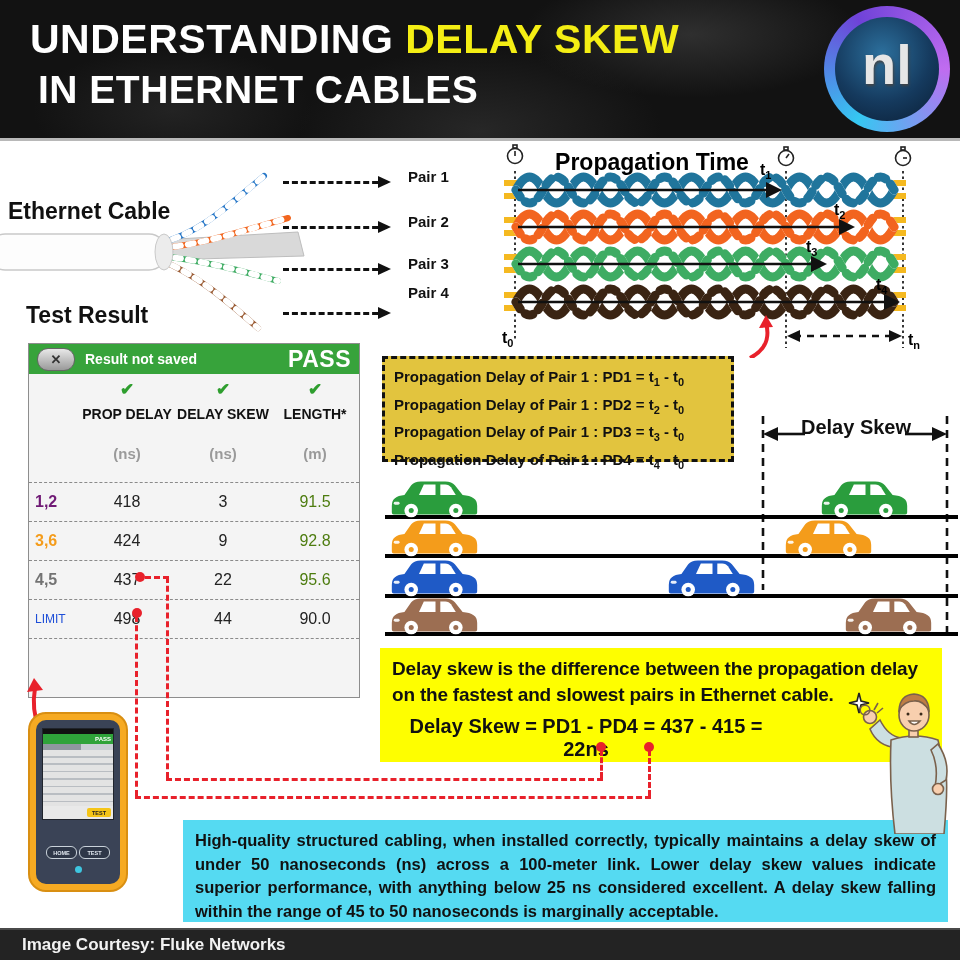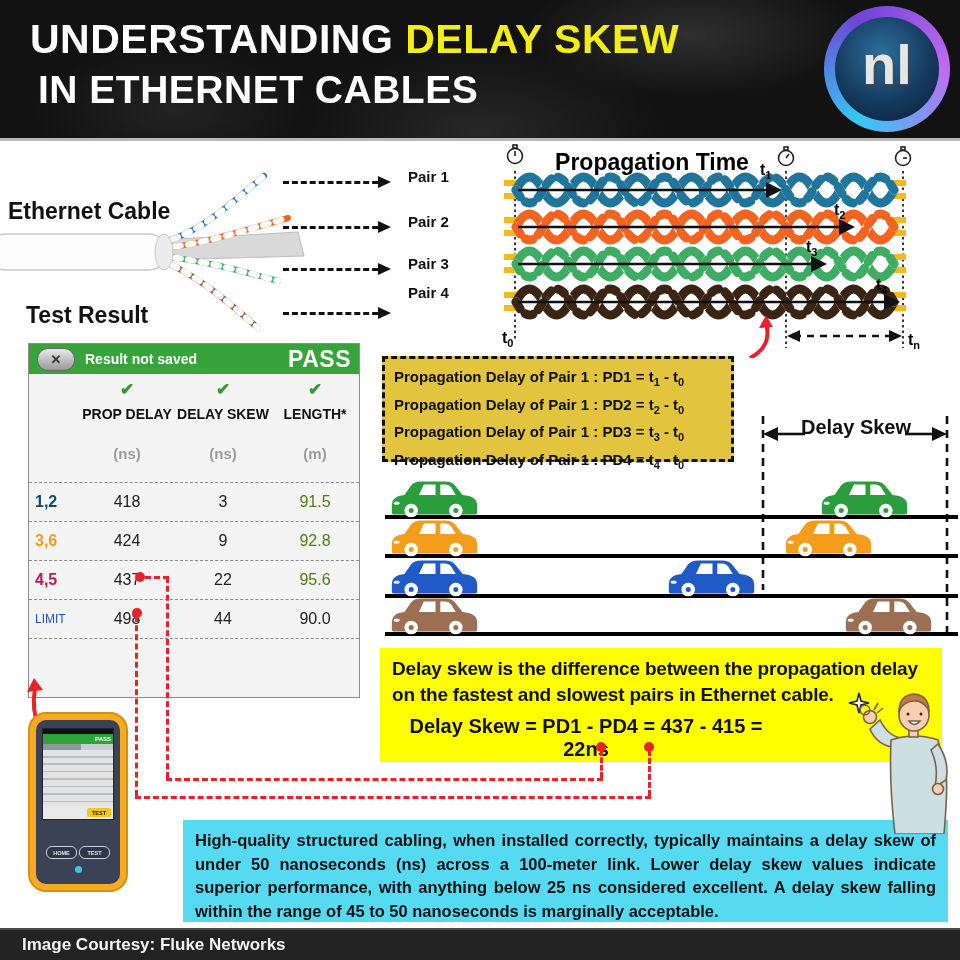--- a/index.html
+++ b/index.html
@@ -174,33 +174,33 @@
       <div>DELAY SKEW</div>
       <div>LENGTH*</div>
     </div>
     <div class="tgrid trow-units">
       <div></div>
       <div>(ns)</div>
       <div>(ns)</div>
       <div>(m)</div>
     </div>
     <div class="tgrid drow">
-      <div class="pair" style="color: #0c4a6e;">1,2</div>
+      <div class="pair" style="color: #701a75;">1,2</div>
       <div class="num">418</div>
       <div class="num">3</div>
       <div class="num gray">91.5</div>
     </div>
     <div class="tgrid drow">
       <div class="pair" style="color: rgb(244, 156, 27);">3,6</div>
       <div class="num">424</div>
       <div class="num">9</div>
       <div class="num gray">92.8</div>
     </div>
     <div class="tgrid drow">
-      <div class="pair" style="color: #be185d;">4,5</div>
+      <div class="pair" style="color: #737373;">4,5</div>
       <div class="num">437</div>
       <div class="num">22</div>
       <div class="num gray">95.6</div>
     </div>
     <div class="tgrid drow limit">
       <div class="pair">LIMIT</div>
       <div class="num">498</div>
       <div class="num">44</div>
       <div class="num">90.0</div>
     </div>

